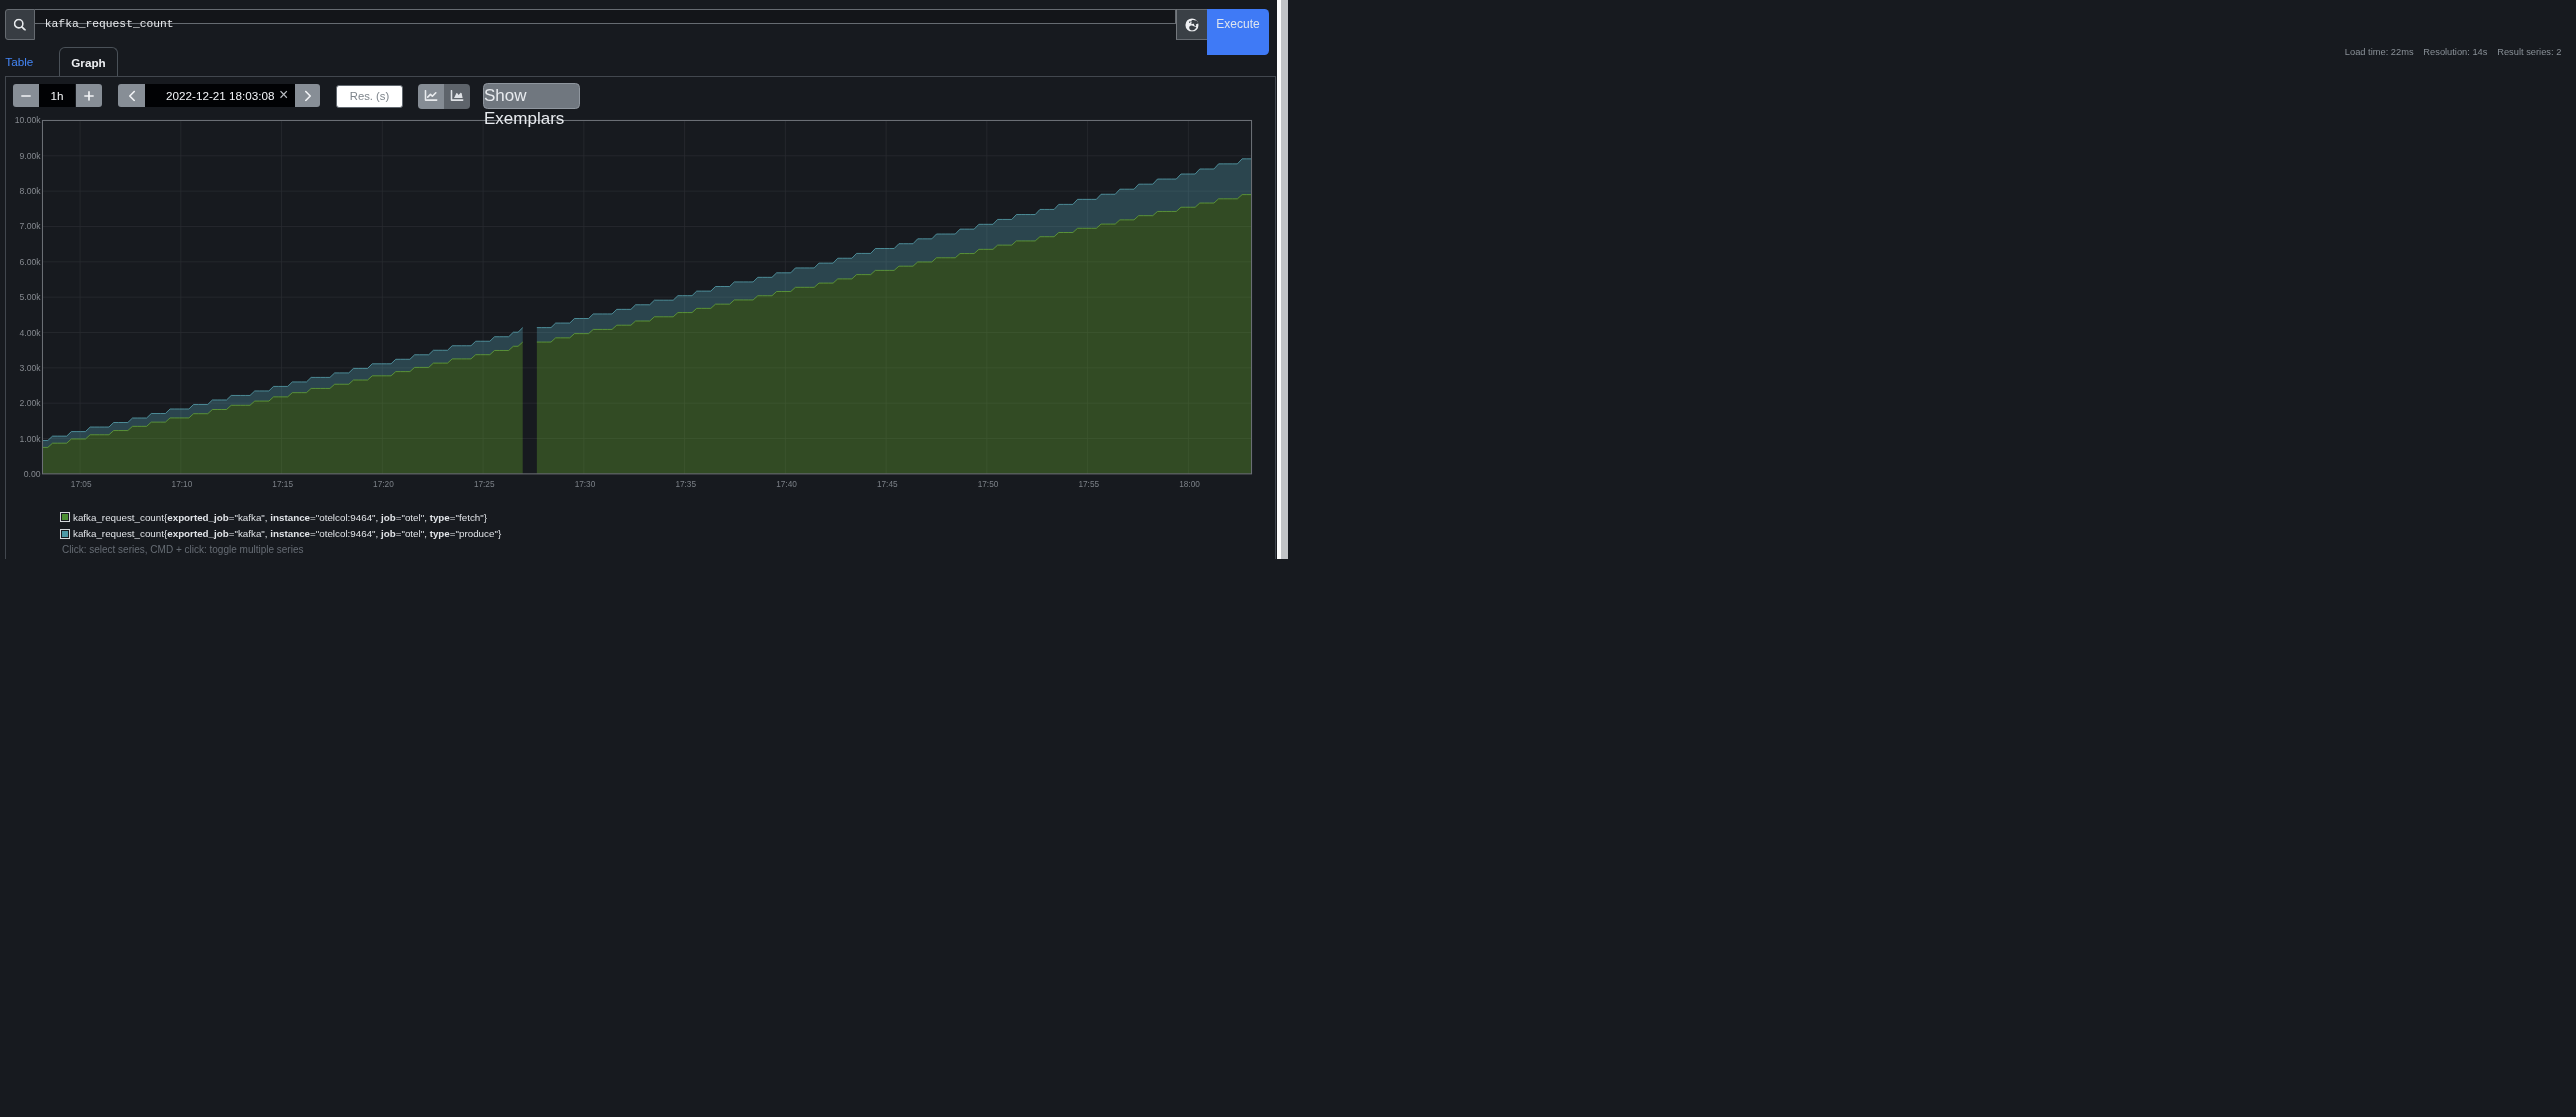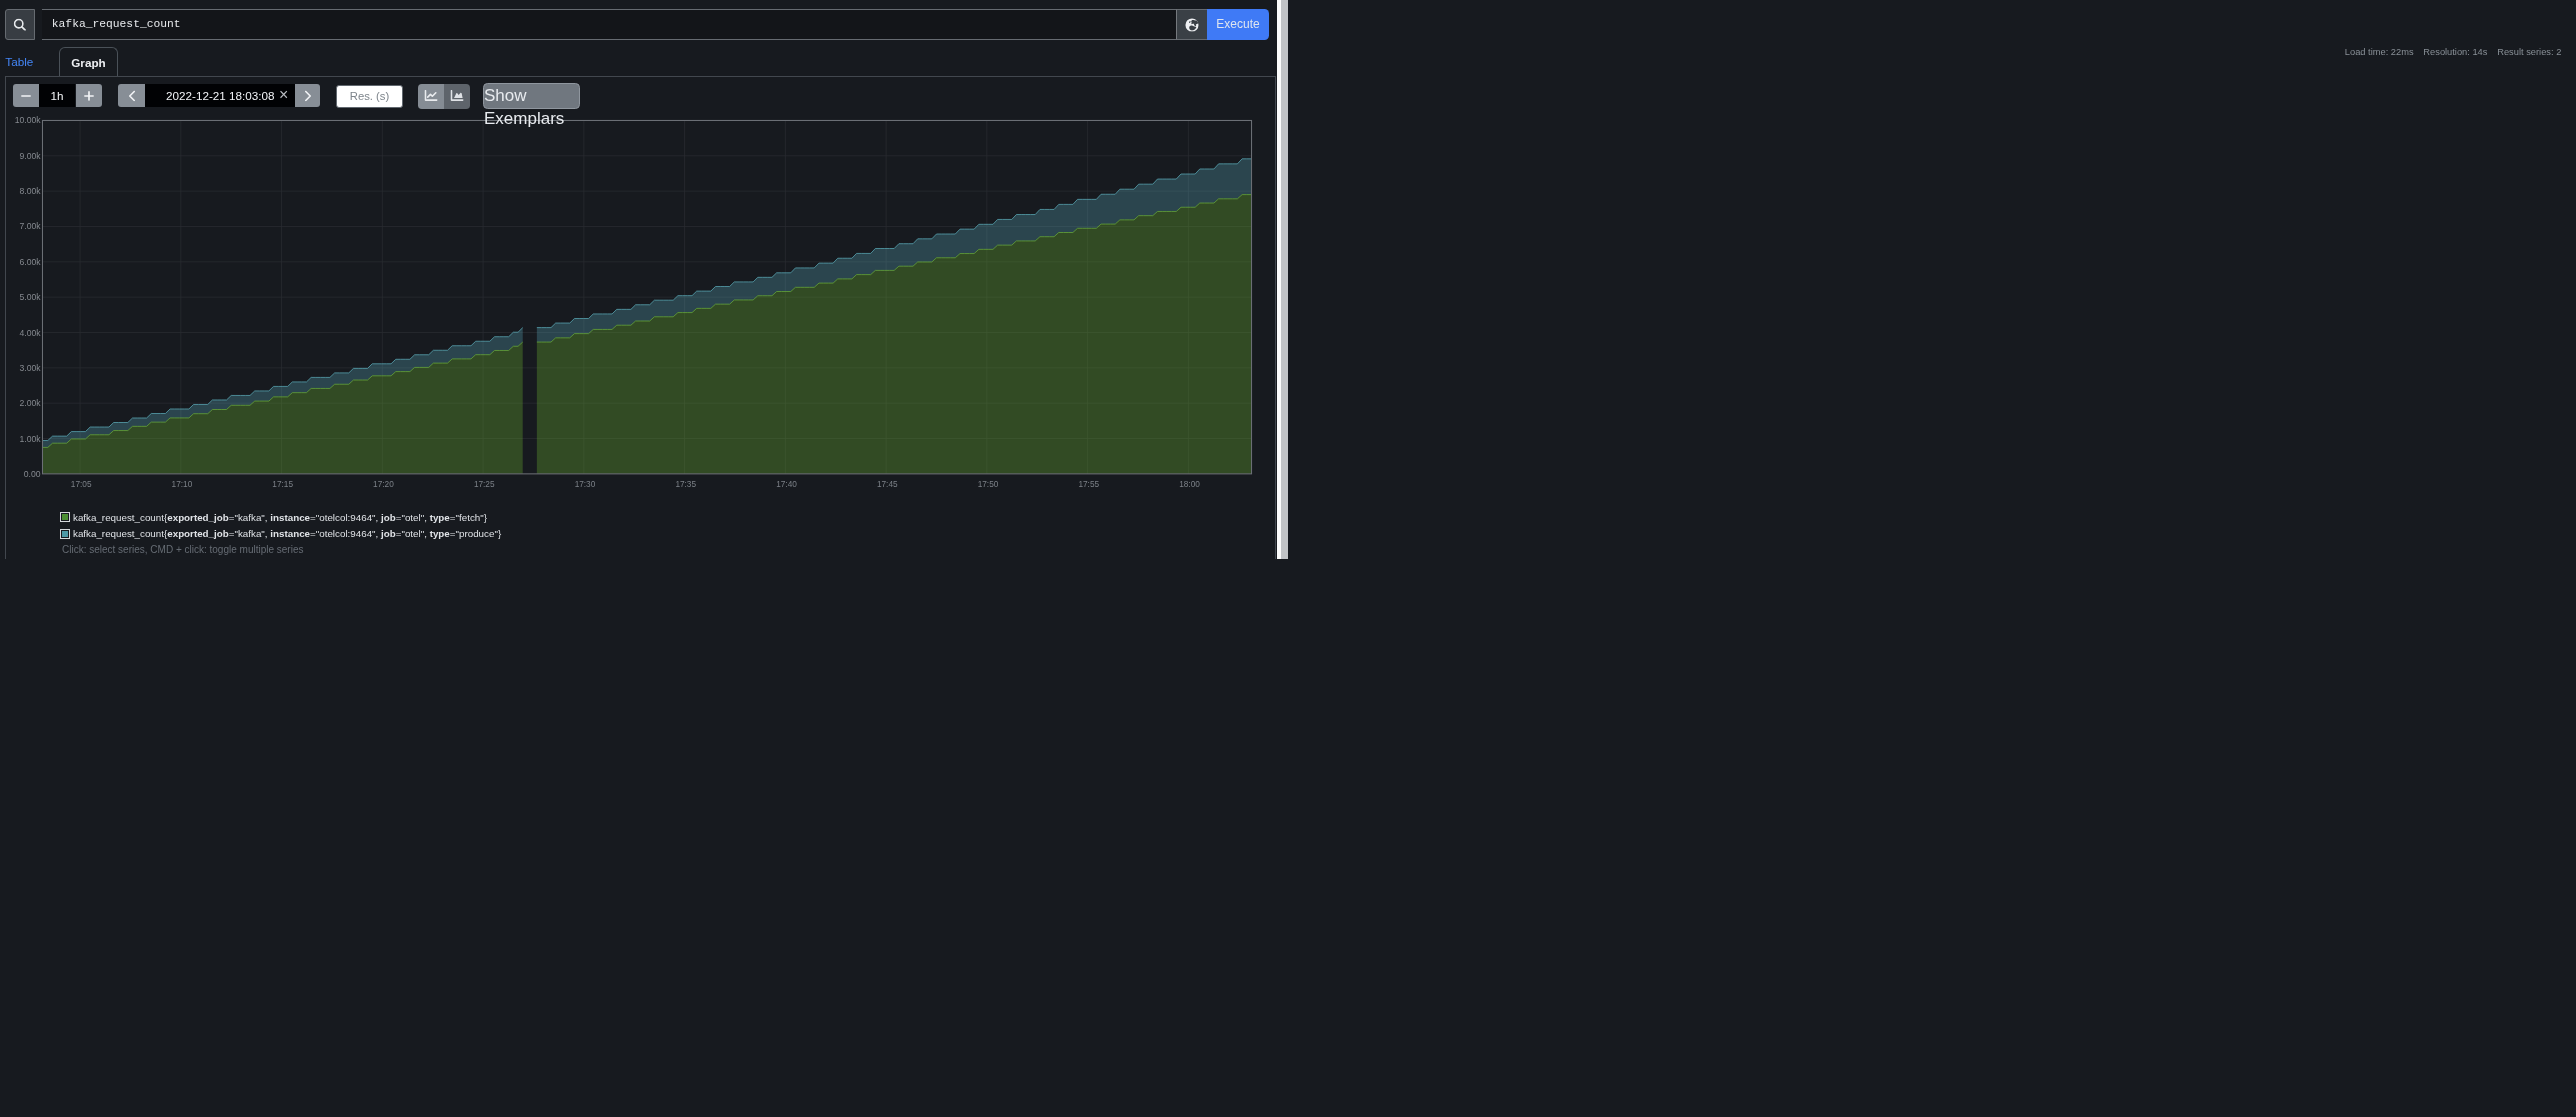--- a/index.html
+++ b/index.html
@@ -1,26 +1,26 @@
 <!DOCTYPE html>
 <html style="font-size:12px"><head><meta charset="utf-8"><title>Prometheus</title>
 <style>
   * { margin:0; padding:0; box-sizing:border-box; }
   html,body { width:1288px; height:559px; background:#171a1f; overflow:hidden;
     font-family:"Liberation Sans", sans-serif; }
   .abs { position:absolute; }
   #qaddon { left:5.3px; top:9px; width:30px; height:31px; background:#383d43;
     border:0.8px solid #666b71; border-radius:3px 0 0 3px; }
-  #qinput { left:35px; top:9px; width:1141px; height:31px; background:#131519;
+  #qinput { left:35px; top:9px; width:1141px; height:15px; background:#131519;
     border:0.8px solid #666b71; border-left:none; color:#e8eaed;
     font-family:"Liberation Mono", monospace; font-size:11.3px; line-height:29px;
-    padding-left:9.8px; letter-spacing:0;margin-left:7px; }
+    padding-left:9.8px; letter-spacing:0; }
   #qglobe { left:1176px; top:9px; width:31px; height:31px; background:#3a4046;
     border:0.8px solid #666b71; border-left:0.8px solid #75797e; border-right:none; }
-  #qexec { left:1207px; top:9px; width:62px; height:31px; background:#3f7af6;
+  #qexec { left:1207px; top:9px; width:62px; height:46px; background:#3f7af6;
     border-radius:0 4.5px 4.5px 0; color:#dee5ef; font-size:12px; line-height:31px;
     text-align:center; }
   
   #stats { right:14.7px; top:47px; height:12.8px; color:#899097; font-size:9.3px; }
   #stats span { margin-left:9.8px; }
   
   #tabTable { left:5.3px; top:47px; width:54px; height:29px; color:#4486f6;
     font-size:11.7px; line-height:30px; }
   #tabGraph { left:59px; top:47px; width:59px; height:29px; color:#eceef1;
     font-size:11.7px; text-align:center; line-height:30px;

